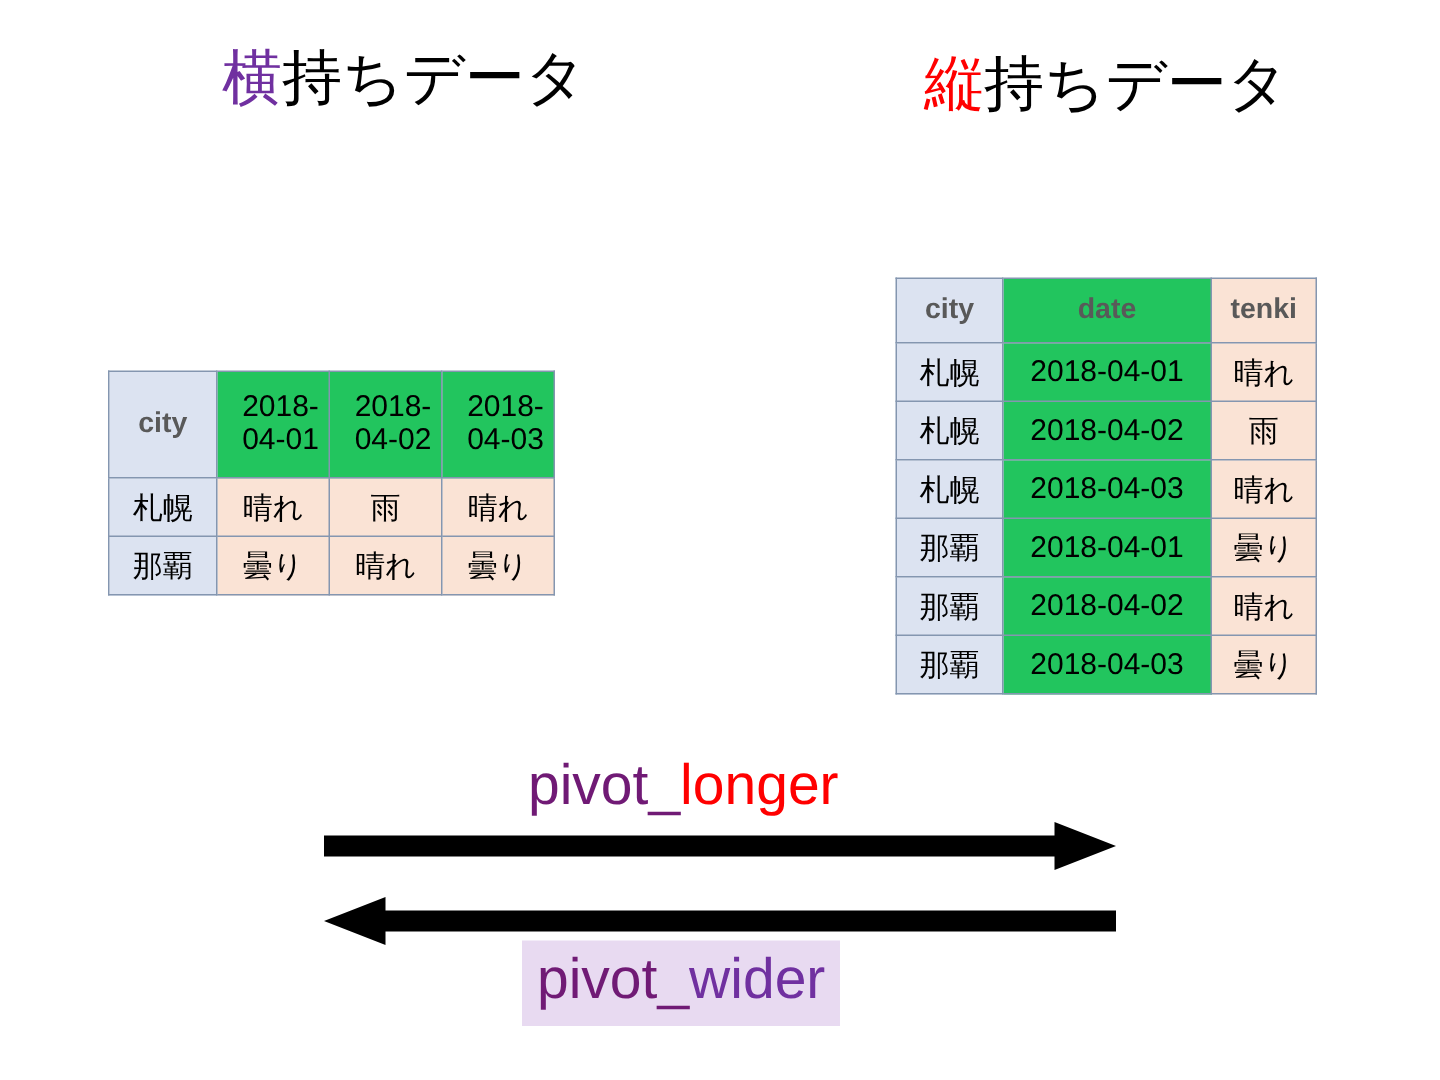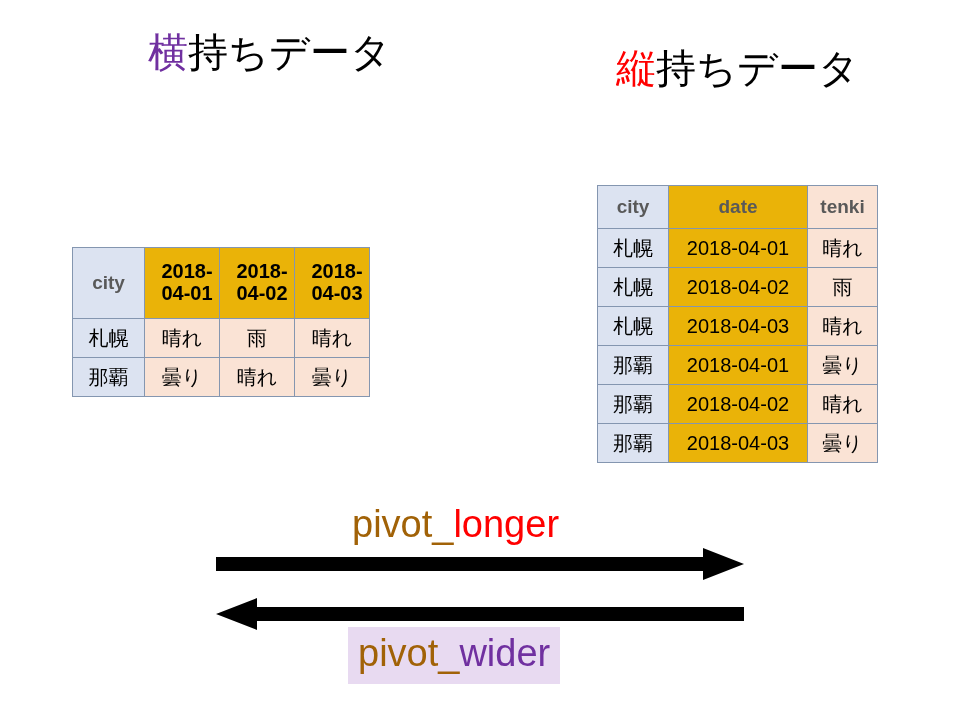--- a/index.html
+++ b/index.html
@@ -21,21 +21,21 @@
   
   .slide-title {
     position: absolute;
     font-size: 40px;
     line-height: 1;
     white-space: nowrap;
     font-weight: 400;
     letter-spacing: 0px;
   }
   #title-wide  { left: 100px; top: 32px; margin-left: 48px; }
-  #title-long  { left: 616px; top: 48px; }
+  #title-long  { left: 616px; top: 36px; }
   .tl-accent-purple { color: #7030a0; }
   .tl-accent-red    { color: #ff0000; }
   .tl-rest          { color: #000000; }
 
   
   .data-table {
     position: absolute;
     border-collapse: collapse;
     table-layout: fixed;
     font-size: 20px;
@@ -48,30 +48,30 @@
     vertical-align: middle;
     padding: 0;
     font-weight: 400;
   }
   .data-table th {
     color: #595959;
     font-weight: bold;
     font-size: 19px;
   }
   .c-city   { background: #dce3f1; margin-top: 28px; }
-  .c-date   { background: #eab308; }
+  .c-date   { background: #22c55e; }
   .c-tenki  { background: #fae3d5; }
 
   
   #table-wide { left: 72px; top: 247px; }
   #table-wide .col-city   { width: 72px; }
   #table-wide .col-day    { width: 75px; }
   #table-wide thead th    { height: 70px; line-height: 1.08; }
   #table-wide tbody td    { height: 38px; }
-  #table-wide .hdr-date   { font-weight: 700; font-size: 20px; color:#000;padding-left:10px; }
+  #table-wide .hdr-date   { font-weight: 400; font-size: 20px; color:#000;padding-left:10px; }
 
   
   #table-long { left: 597px; top: 185px; }
   #table-long .col-city  { width: 71px; }
   #table-long .col-date  { width: 139px; }
   #table-long .col-tenki { width: 70px; }
   #table-long thead th   { height: 42px; }
   #table-long tbody td   { height: 38px; }
 
   
@@ -87,21 +87,21 @@
     line-height: 1.15;
     white-space: nowrap;
   }
   #caption-longer { left: 352px; top: 503px; }
   #caption-wider  {
     left: 348px; top: 627px;
     background: #e8daf1;
     padding: 5px 10px 8px 10px;
     text-align: right;
   }
-  .cap-base   { color: #a16207; }
+  .cap-base   { color: #701a75; }
   .cap-red    { color: #ff0000; }
   .cap-purple { color: #7030a0; }
 </style>
 </head>
 <body>
 
 <div class="slide-title" id="title-wide">
   <span class="tl-accent-purple">横</span><span class="tl-rest">持ちデータ</span>
 </div>
 

